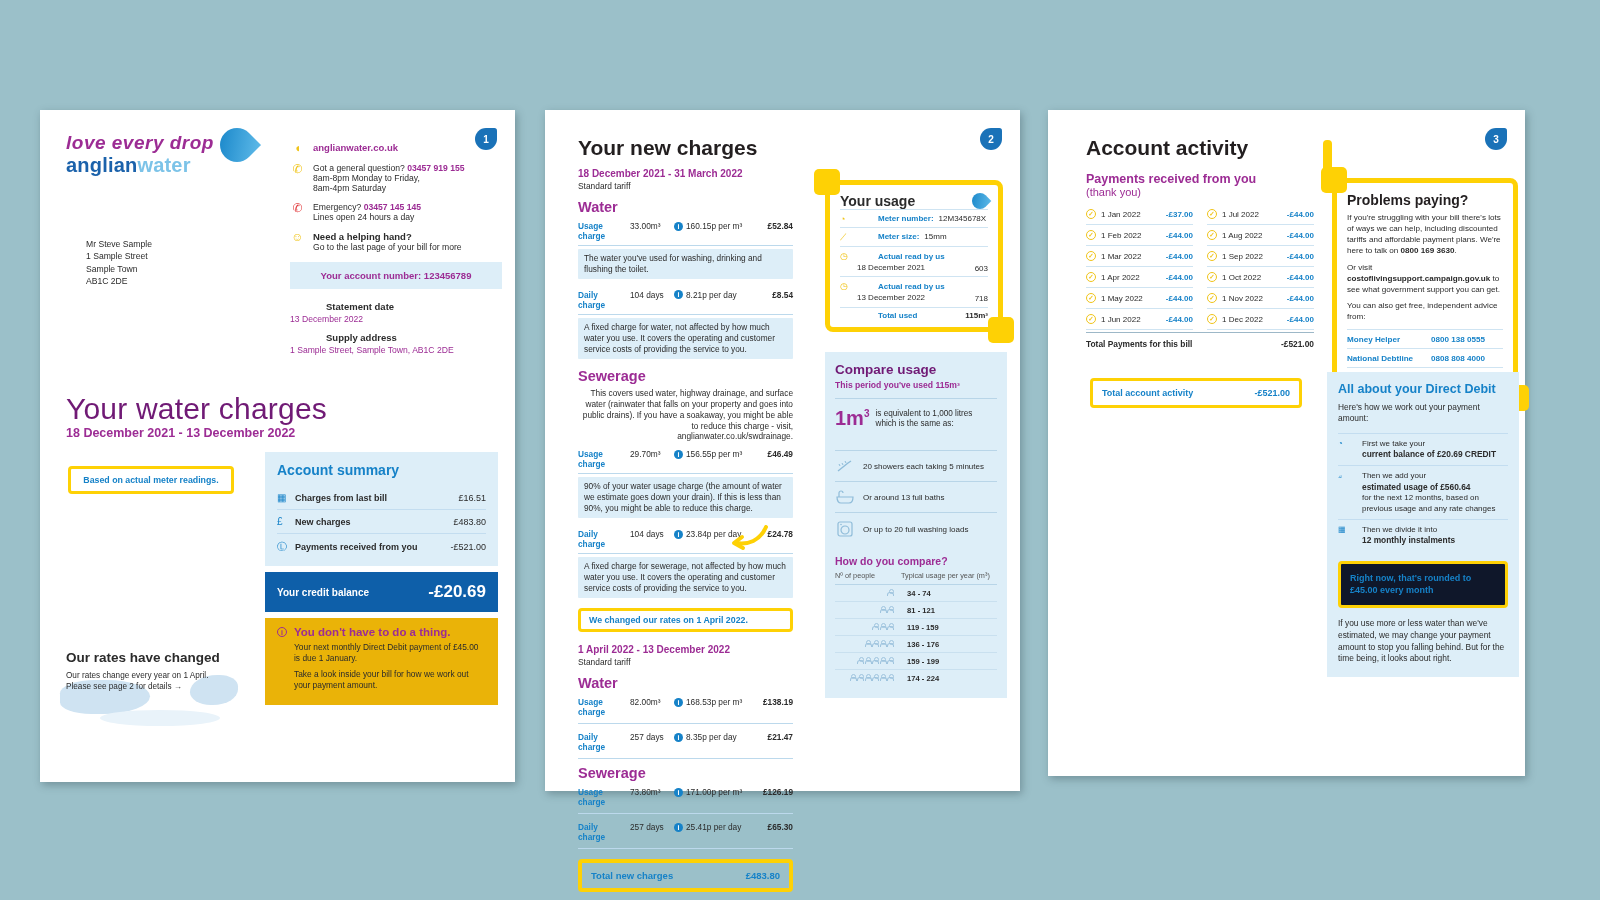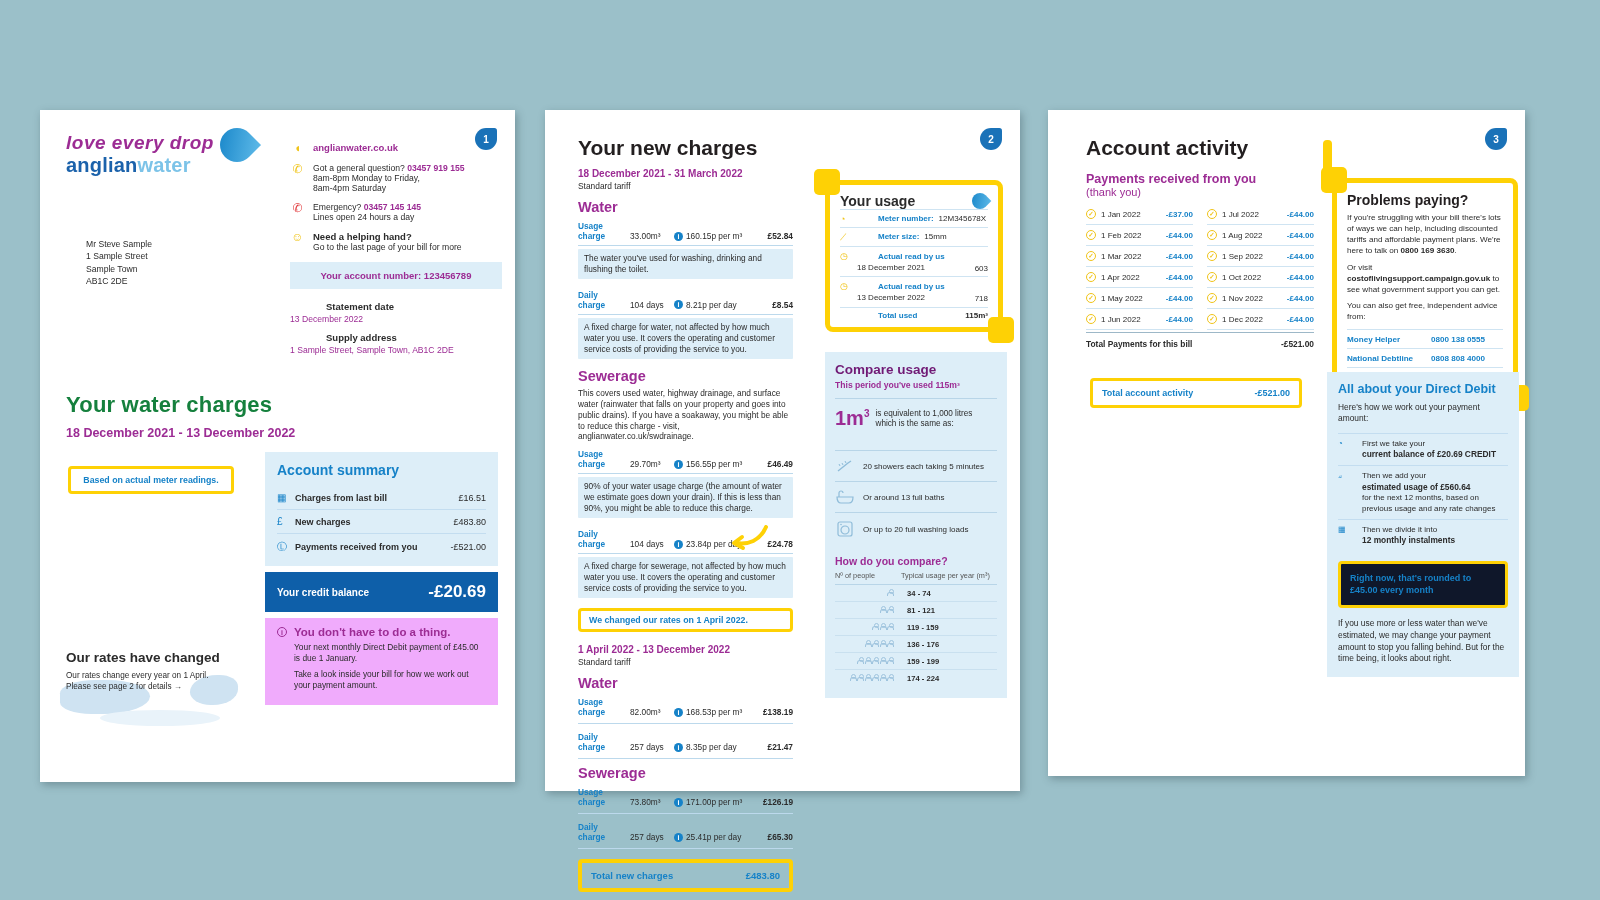--- a/index.html
+++ b/index.html
@@ -37,62 +37,62 @@
 
   .contact { position:absolute; left:250px; top:32px; width:212px; font-size:8.6px; }
   .c-row { display:flex; gap:8px; margin-bottom:9px; }
   .c-ico { width:15px; flex:0 0 auto; font-size:12px; line-height:1; text-align:center; }
   .yellow-ico { color:#f0c419; } .red-ico { color:#e23a3c; }
   .acct-box { background:#ddeef8; color:#9c2c94; font-weight:bold; font-size:9.5px;
               text-align:center; padding:8px 4px; margin:10px 0 12px; }
   .meta-label { font-weight:bold; font-size:9.5px; margin-bottom:2px;margin-left:36px; }
   .meta-val { color:#9c2c94; font-size:8.6px; margin-bottom:8px; }
 
-  .p1-title { position:absolute; left:26px; top:282px; font-size:22px; font-weight:bold; letter-spacing:.2px; color:#15803d;}
+  .p1-title { position:absolute; left:26px; top:282px; font-size:30px; font-weight:normal; letter-spacing:.2px; color:#701a75;}
   .p1-period { position:absolute; left:26px; top:316px; font-size:12.5px; font-weight:bold; color:#9c2c94; }
 
   .meter-note { position:absolute; left:28px; top:356px; width:166px; padding:6px 6px; font-size:8.8px;
                 color:#1682c8; font-weight:bold; text-align:center; }
   .summary { position:absolute; left:225px; top:342px; width:233px; }
   .sum-panel { background:#ddeef8; padding:10px 12px 6px; }
   .sum-title { color:#1682c8; font-size:14px; font-weight:bold; margin-bottom:8px; }
   .sum-row { display:flex; align-items:center; font-size:9px; padding:6px 0; border-top:1px solid #c3ddf0; }
   .sum-ico { width:18px; color:#1682c8; font-size:10px; flex:0 0 auto; }
   .sum-label { font-weight:bold; }
   .sum-val { margin-left:auto; }
   .balance { background:#0e5fa9; color:#fff; display:flex; align-items:center; padding:10px 12px; margin-top:6px; }
   .balance .lbl { font-weight:bold; font-size:10px; }
   .balance .val { margin-left:auto; font-size:17px; font-weight:bold; }
-  .nothing { background:#f0abfc; padding:8px 12px 10px 12px; margin-top:6px; position:relative; }
+  .nothing { background:#eab308; padding:8px 12px 10px 12px; margin-top:6px; position:relative; }
   .nothing .ttl { color:#9c2c94; font-weight:bold; font-size:11.5px; margin-bottom:4px; display:flex; gap:7px; align-items:center;}
   .purple-i { display:inline-flex; width:10px; height:10px; border-radius:50%; border:1.2px solid #9c2c94;
               color:#9c2c94; font-size:7px; font-weight:bold; align-items:center; justify-content:center; flex:0 0 auto;}
   .nothing p { font-size:8.4px; line-height:1.35; margin-bottom:4px; padding-left:17px; }
 
   .rates { position:absolute; left:26px; top:540px; width:180px; }
   .rates h3 { font-size:13.5px; margin-bottom:5px; }
   .rates p { font-size:8.2px; line-height:1.4; }
   .splash { position:absolute; border-radius:50%; background:#cfe3f2; }
   .s1 { left:20px; top:570px; width:90px; height:34px; border-radius:45% 55% 60% 40%; }
   .s2 { left:150px; top:565px; width:48px; height:30px; border-radius:60% 40% 55% 45%; }
   .s3 { left:60px; top:600px; width:120px; height:16px; border-radius:50%; background:#e9f3fa; }
 
   
   .p2-main { position:absolute; left:33px; top:26px; width:215px; }
   .p2-title { font-size:21px; font-weight:bold; margin-bottom:8px; color:#231f20;}
   .period-h { color:#9c2c94; font-weight:bold; font-size:10px; margin-bottom:2px; }
   .tariff { font-size:8.4px; margin-bottom:8px; }
   .svc-title { color:#9c2c94; font-weight:bold; font-size:14.5px; margin:4px 0 4px; }
-  .chg-row { display:flex; align-items:flex-end; font-size:8.3px; gap:4px; padding:2px 0; }
+  .chg-row { display:flex; align-items:flex-start; font-size:8.3px; gap:4px; padding:2px 0; }
   .chg-row .lb { color:#1682c8; font-weight:bold; width:48px; flex:0 0 auto; }
   .chg-row .qt { width:40px; flex:0 0 auto; }
   .chg-row .rt { display:flex; align-items:center; gap:3px; }
   .chg-row .am { margin-left:auto; font-weight:bold; }
   .chg-row.lined { border-bottom:1px solid #bcd9ec; padding-bottom:6px; margin-bottom:6px; }
-  .sew-intro { font-size:8.3px; line-height:1.32; margin-bottom:5px; }
+  .sew-intro { font-size:8.3px; line-height:1.32; margin-bottom:5px;text-align:right; }
   .rates-note { margin:10px 0 12px; padding:4px 8px; color:#1682c8; font-weight:bold; font-size:8.8px; }
   .total-box { margin-top:10px; padding:7px 9px; display:flex; border-width:4px; }
   .total-box .lb { color:#1682c8; font-weight:bold; font-size:9.5px; }
   .total-box .vl { margin-left:auto; color:#1682c8; font-weight:bold; font-size:9.5px; }
   .arrow-svg { position:absolute; left:185px; top:415px; }
 
   .pipe-frame { position:absolute; left:280px; top:70px; width:178px; height:152px;
                 border:5px solid #fed105; border-radius:8px; background:#fff; padding:8px 10px; }
   .pipe-frame::before { content:""; position:absolute; left:-16px; top:-16px; width:26px; height:26px;
                         background:#fed105; border-radius:5px; }

